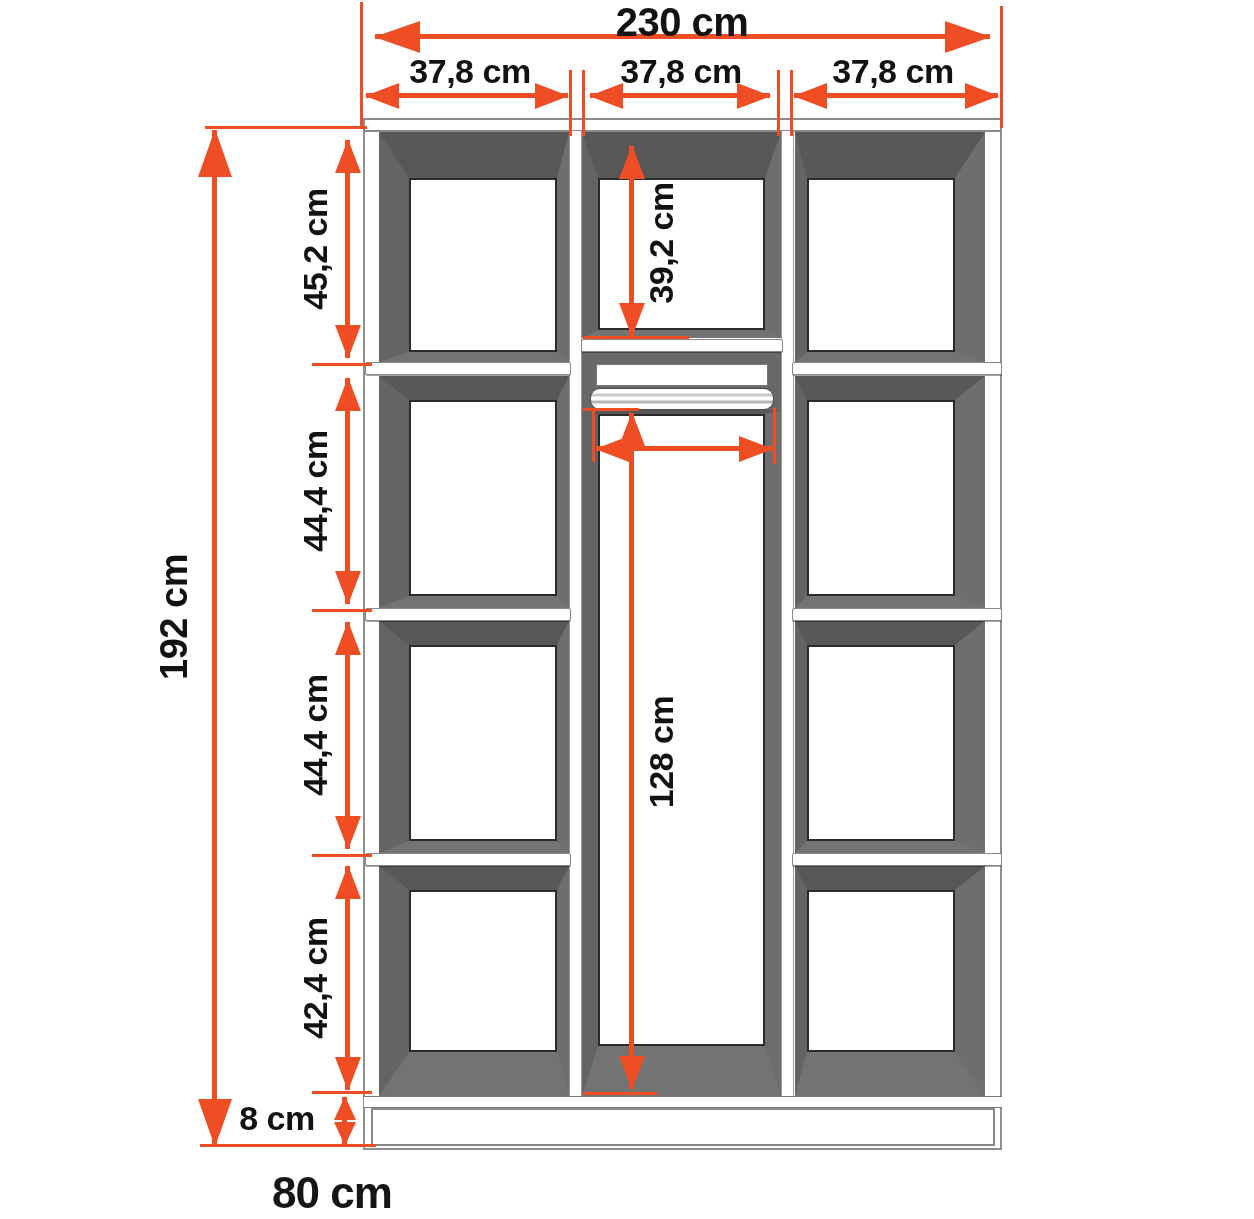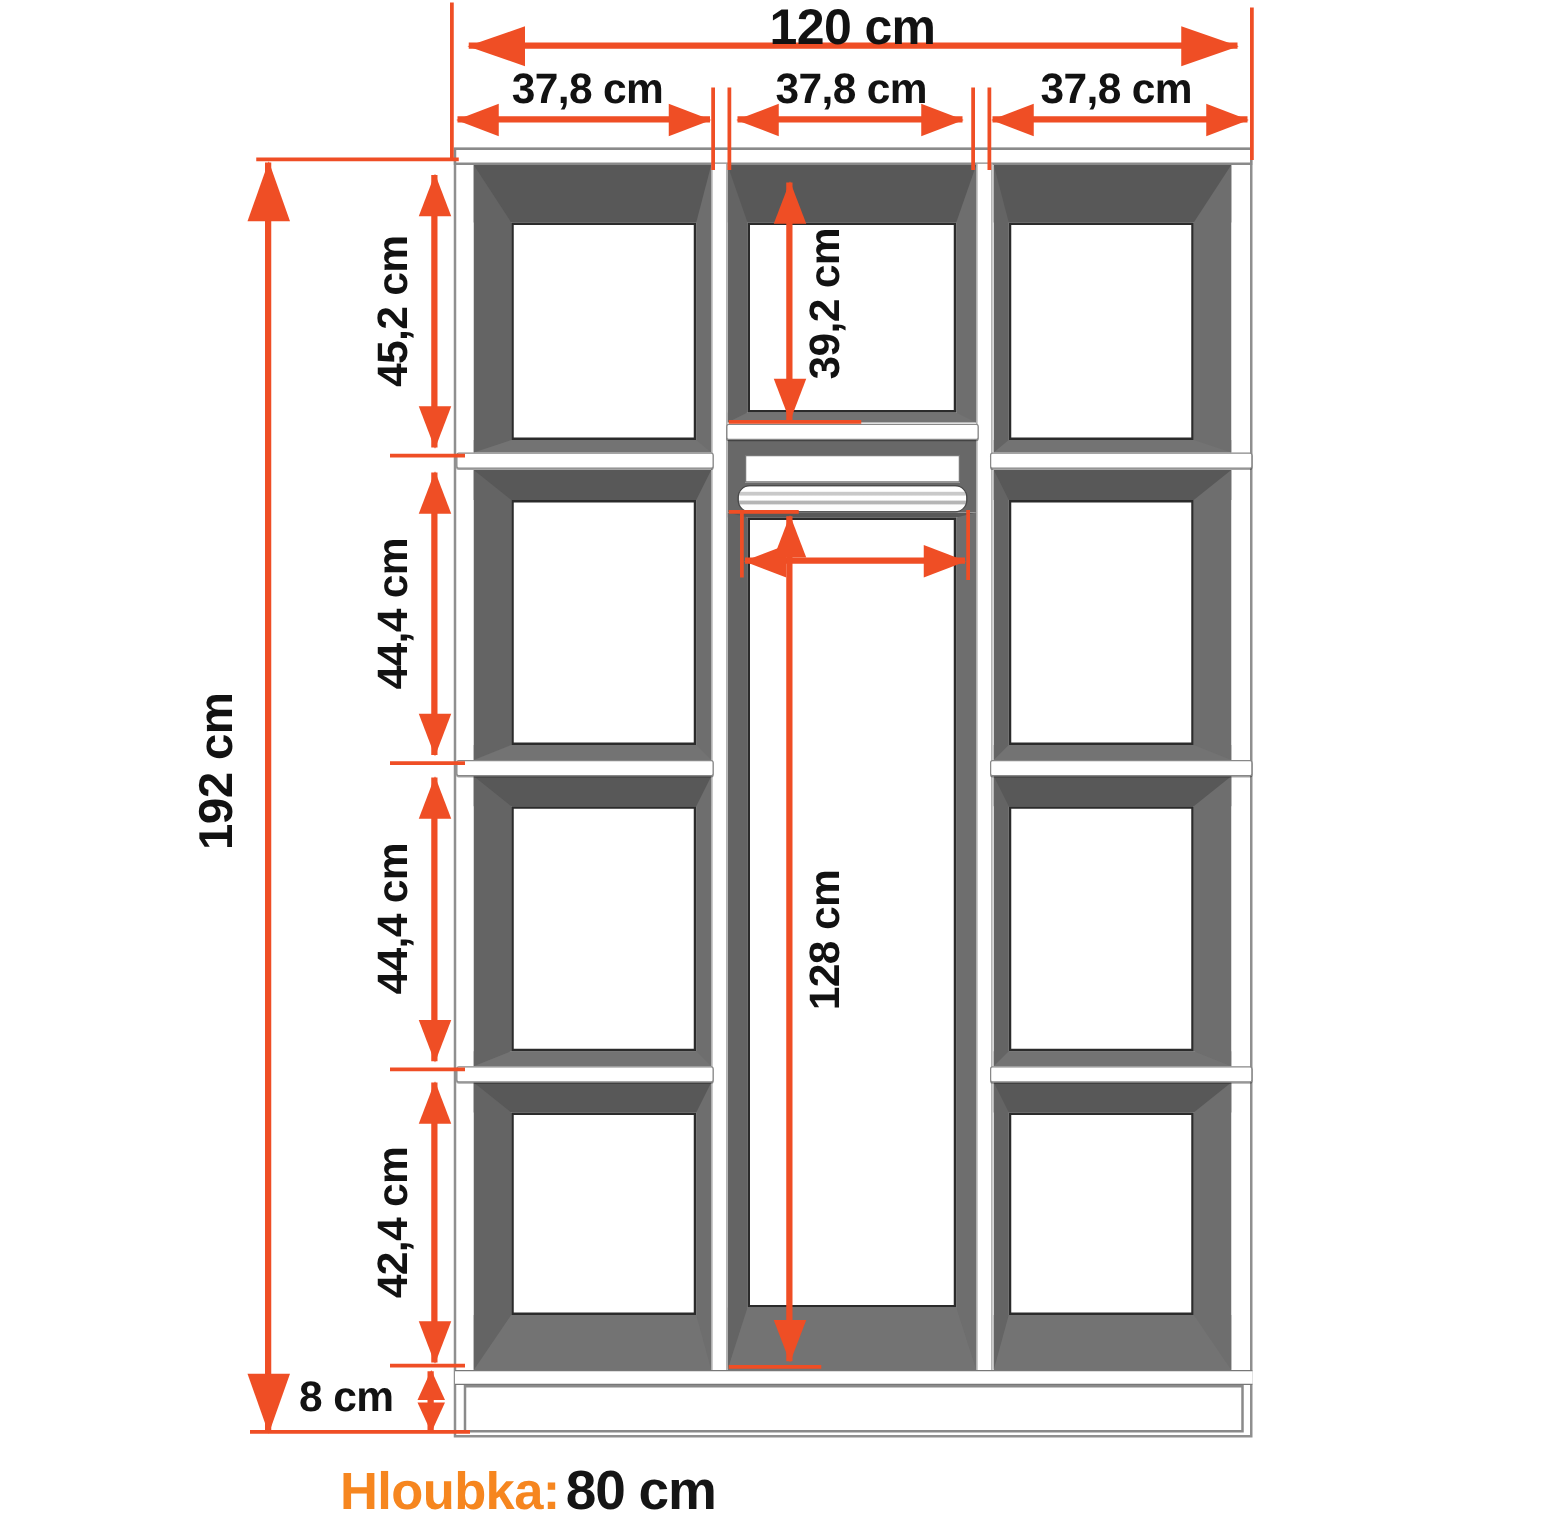--- a/index.html
+++ b/index.html
@@ -117,31 +117,30 @@
   <div class="va xl" style="left:212px;top:130px;height:1016px;"></div>
   <div class="va" style="left:345px;top:140px;height:218px;"></div>
   <div class="va" style="left:345px;top:378px;height:226px;"></div>
   <div class="va" style="left:345px;top:622px;height:227px;"></div>
   <div class="va" style="left:345px;top:866px;height:224px;"></div>
   <div class="va sm" style="left:342px;top:1097px;height:48px;"></div>
   <div class="va" style="left:629px;top:146px;height:190px;"></div>
   <div class="ha" style="left:596px;top:446px;width:176px;"></div>
   <div class="va" style="left:629px;top:413px;height:676px;"></div>
 
-  <div class="hlabel" style="left:532px;top:0px;width:300px;font-size:40px;">120 cm</div>
+  <div class="hlabel" style="left:532px;top:0px;width:300px;font-size:40px;">230 cm</div>
   <div class="hlabel" style="left:395px;top:52px;width:150px;font-size:34px;">37,8 cm</div>
   <div class="hlabel" style="left:606px;top:52px;width:150px;font-size:34px;">37,8 cm</div>
   <div class="hlabel" style="left:818px;top:52px;width:150px;font-size:34px;">37,8 cm</div>
   <div class="rlabel" style="left:174px;top:617px;font-size:38px;">192 cm</div>
   <div class="rlabel" style="left:315px;top:249px;font-size:34px;">45,2 cm</div>
   <div class="rlabel" style="left:315px;top:491px;font-size:34px;">44,4 cm</div>
   <div class="rlabel" style="left:315px;top:735px;font-size:34px;">44,4 cm</div>
   <div class="rlabel" style="left:315px;top:978px;font-size:34px;">42,4 cm</div>
   <div class="hlabel" style="left:222px;top:1099px;width:110px;font-size:34px;">8 cm</div>
   <div class="rlabel" style="left:661px;top:243px;font-size:34px;">39,2 cm</div>
   <div class="rlabel" style="left:661px;top:752px;font-size:34px;">128 cm</div>
 
   <div class="depthrow">
-    <span class="dlab">Hloubka:</span>
     <span class="dval">80 cm</span>
   </div>
 
 </div>
 
 </body></html>

